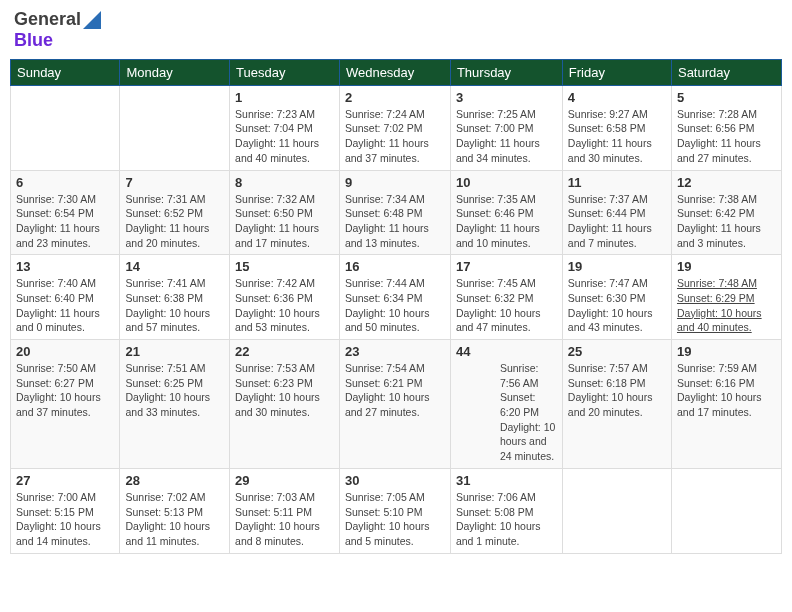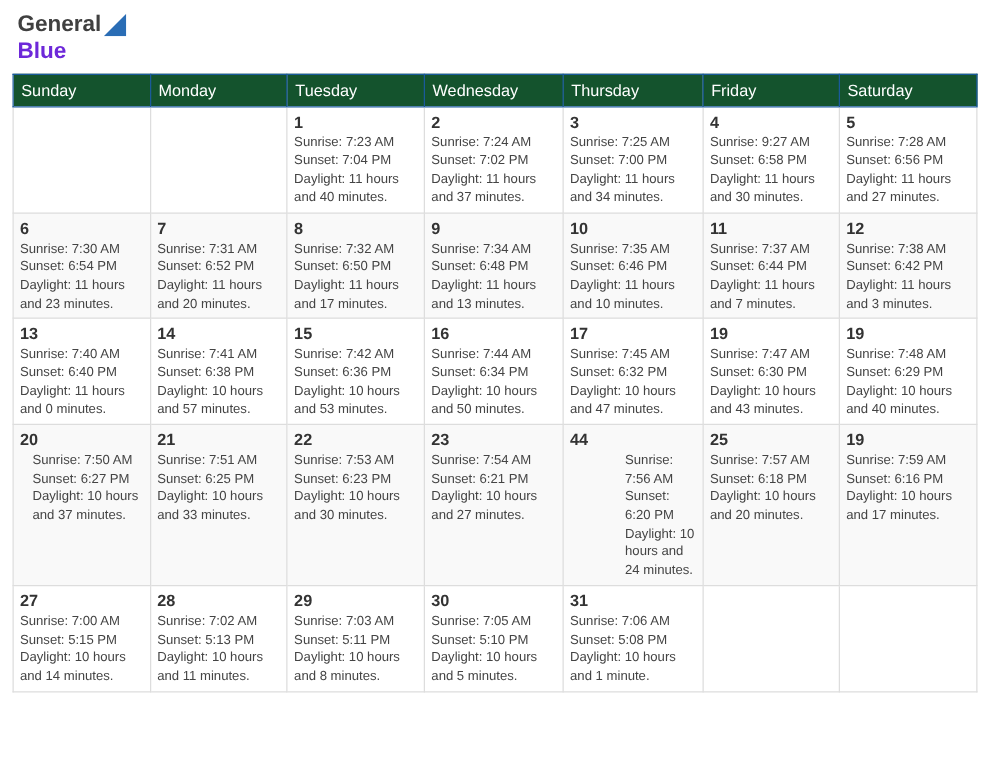--- a/index.html
+++ b/index.html
@@ -228,29 +228,29 @@
 Daylight: 10 hours and 47 minutes.</div>
         </td>
         <td>
           <div class="day-number">19</div>
           <div class="day-info" style="white-space: pre-line;">Sunrise: 7:47 AM
 Sunset: 6:30 PM
 Daylight: 10 hours and 43 minutes.</div>
         </td>
         <td>
           <div class="day-number">19</div>
-          <div class="day-info" style="white-space: pre-line;">Sunrise: 7:48 AM
+          <div class="day-info" style="white-space: pre-line; text-decoration: underline;">Sunrise: 7:48 AM
 Sunset: 6:29 PM
 Daylight: 10 hours and 40 minutes.</div>
         </td>
       </tr>
       <tr>
         <td>
           <div class="day-number">20</div>
-          <div class="day-info" style="white-space: pre-line; margin-left: 10px;">Sunrise: 7:50 AM
+          <div class="day-info" style="white-space: pre-line;">Sunrise: 7:50 AM
 Sunset: 6:27 PM
 Daylight: 10 hours and 37 minutes.</div>
         </td>
         <td>
           <div class="day-number">21</div>
           <div class="day-info" style="white-space: pre-line;">Sunrise: 7:51 AM
 Sunset: 6:25 PM
 Daylight: 10 hours and 33 minutes.</div>
         </td>
         <td>

